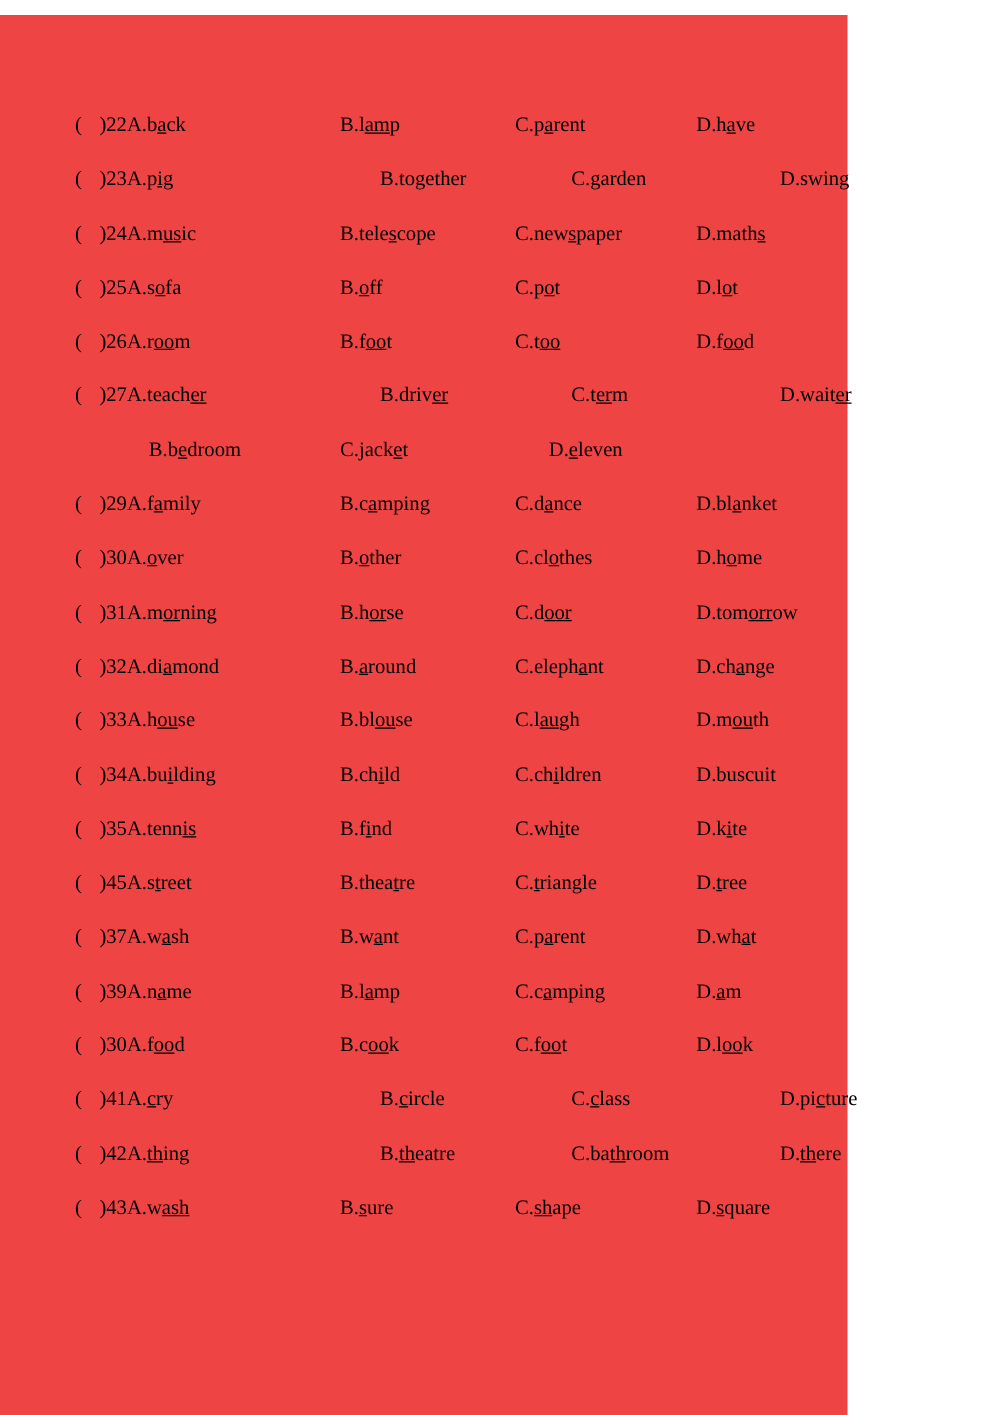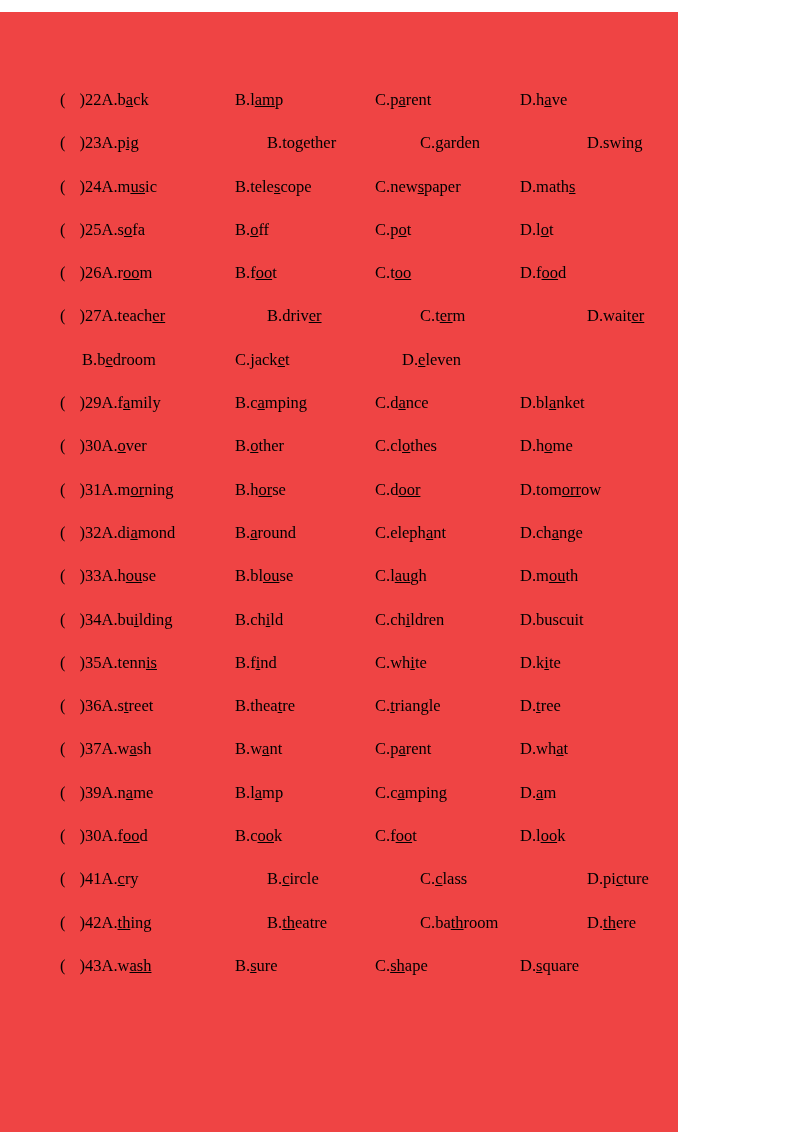--- a/index.html
+++ b/index.html
@@ -36,20 +36,21 @@
     font-size: 16.5px;
     white-space: nowrap;
   }
   .col-a {
     width: 175px;
     flex: 0 0 175px;
   }
   .col-b {
     width: 140px;
     flex: 0 0 140px;
+    margin-left: 37px;
   }
   .col-c {
     width: 145px;
     flex: 0 0 145px;
   }
   .col-d {
     width: 150px;
     flex: 0 0 150px;
   }
   .row.indent .col-a { width: 185px; flex: 0 0 185px; }
@@ -150,21 +151,21 @@
         <div class="col-c"><span>C.ch<u class="ul">i</u>ldren</span></div>
         <div class="col-d"><span>D.buscuit</span></div>
       </div>
       <div class="row">
         <div class="col-a"><span class="paren">(</span><span class="sp"></span><span>)</span><span>35</span><span>A.tenn<u class="ul">is</u></span></div>
         <div class="col-b"><span>B.f<u class="ul">i</u>nd</span></div>
         <div class="col-c"><span>C.wh<u class="ul">i</u>te</span></div>
         <div class="col-d"><span>D.k<u class="ul">i</u>te</span></div>
       </div>
       <div class="row">
-        <div class="col-a"><span class="paren">(</span><span class="sp"></span><span>)</span><span>36</span><span>A.s<u class="ul">t</u>reet</span></div>
+        <div class="col-a"><span class="paren">(</span><span class="sp"></span><span>)</span><span>45</span><span>A.s<u class="ul">t</u>reet</span></div>
         <div class="col-b"><span>B.thea<u class="ul">t</u>re</span></div>
         <div class="col-c"><span>C.<u class="ul">t</u>riangle</span></div>
         <div class="col-d"><span>D.<u class="ul">t</u>ree</span></div>
       </div>
       <div class="row">
         <div class="col-a"><span class="paren">(</span><span class="sp"></span><span>)</span><span>37</span><span>A.w<u class="ul">a</u>sh</span></div>
         <div class="col-b"><span>B.w<u class="ul">a</u>nt</span></div>
         <div class="col-c"><span>C.p<u class="ul">a</u>rent</span></div>
         <div class="col-d"><span>D.wh<u class="ul">a</u>t</span></div>
       </div>

